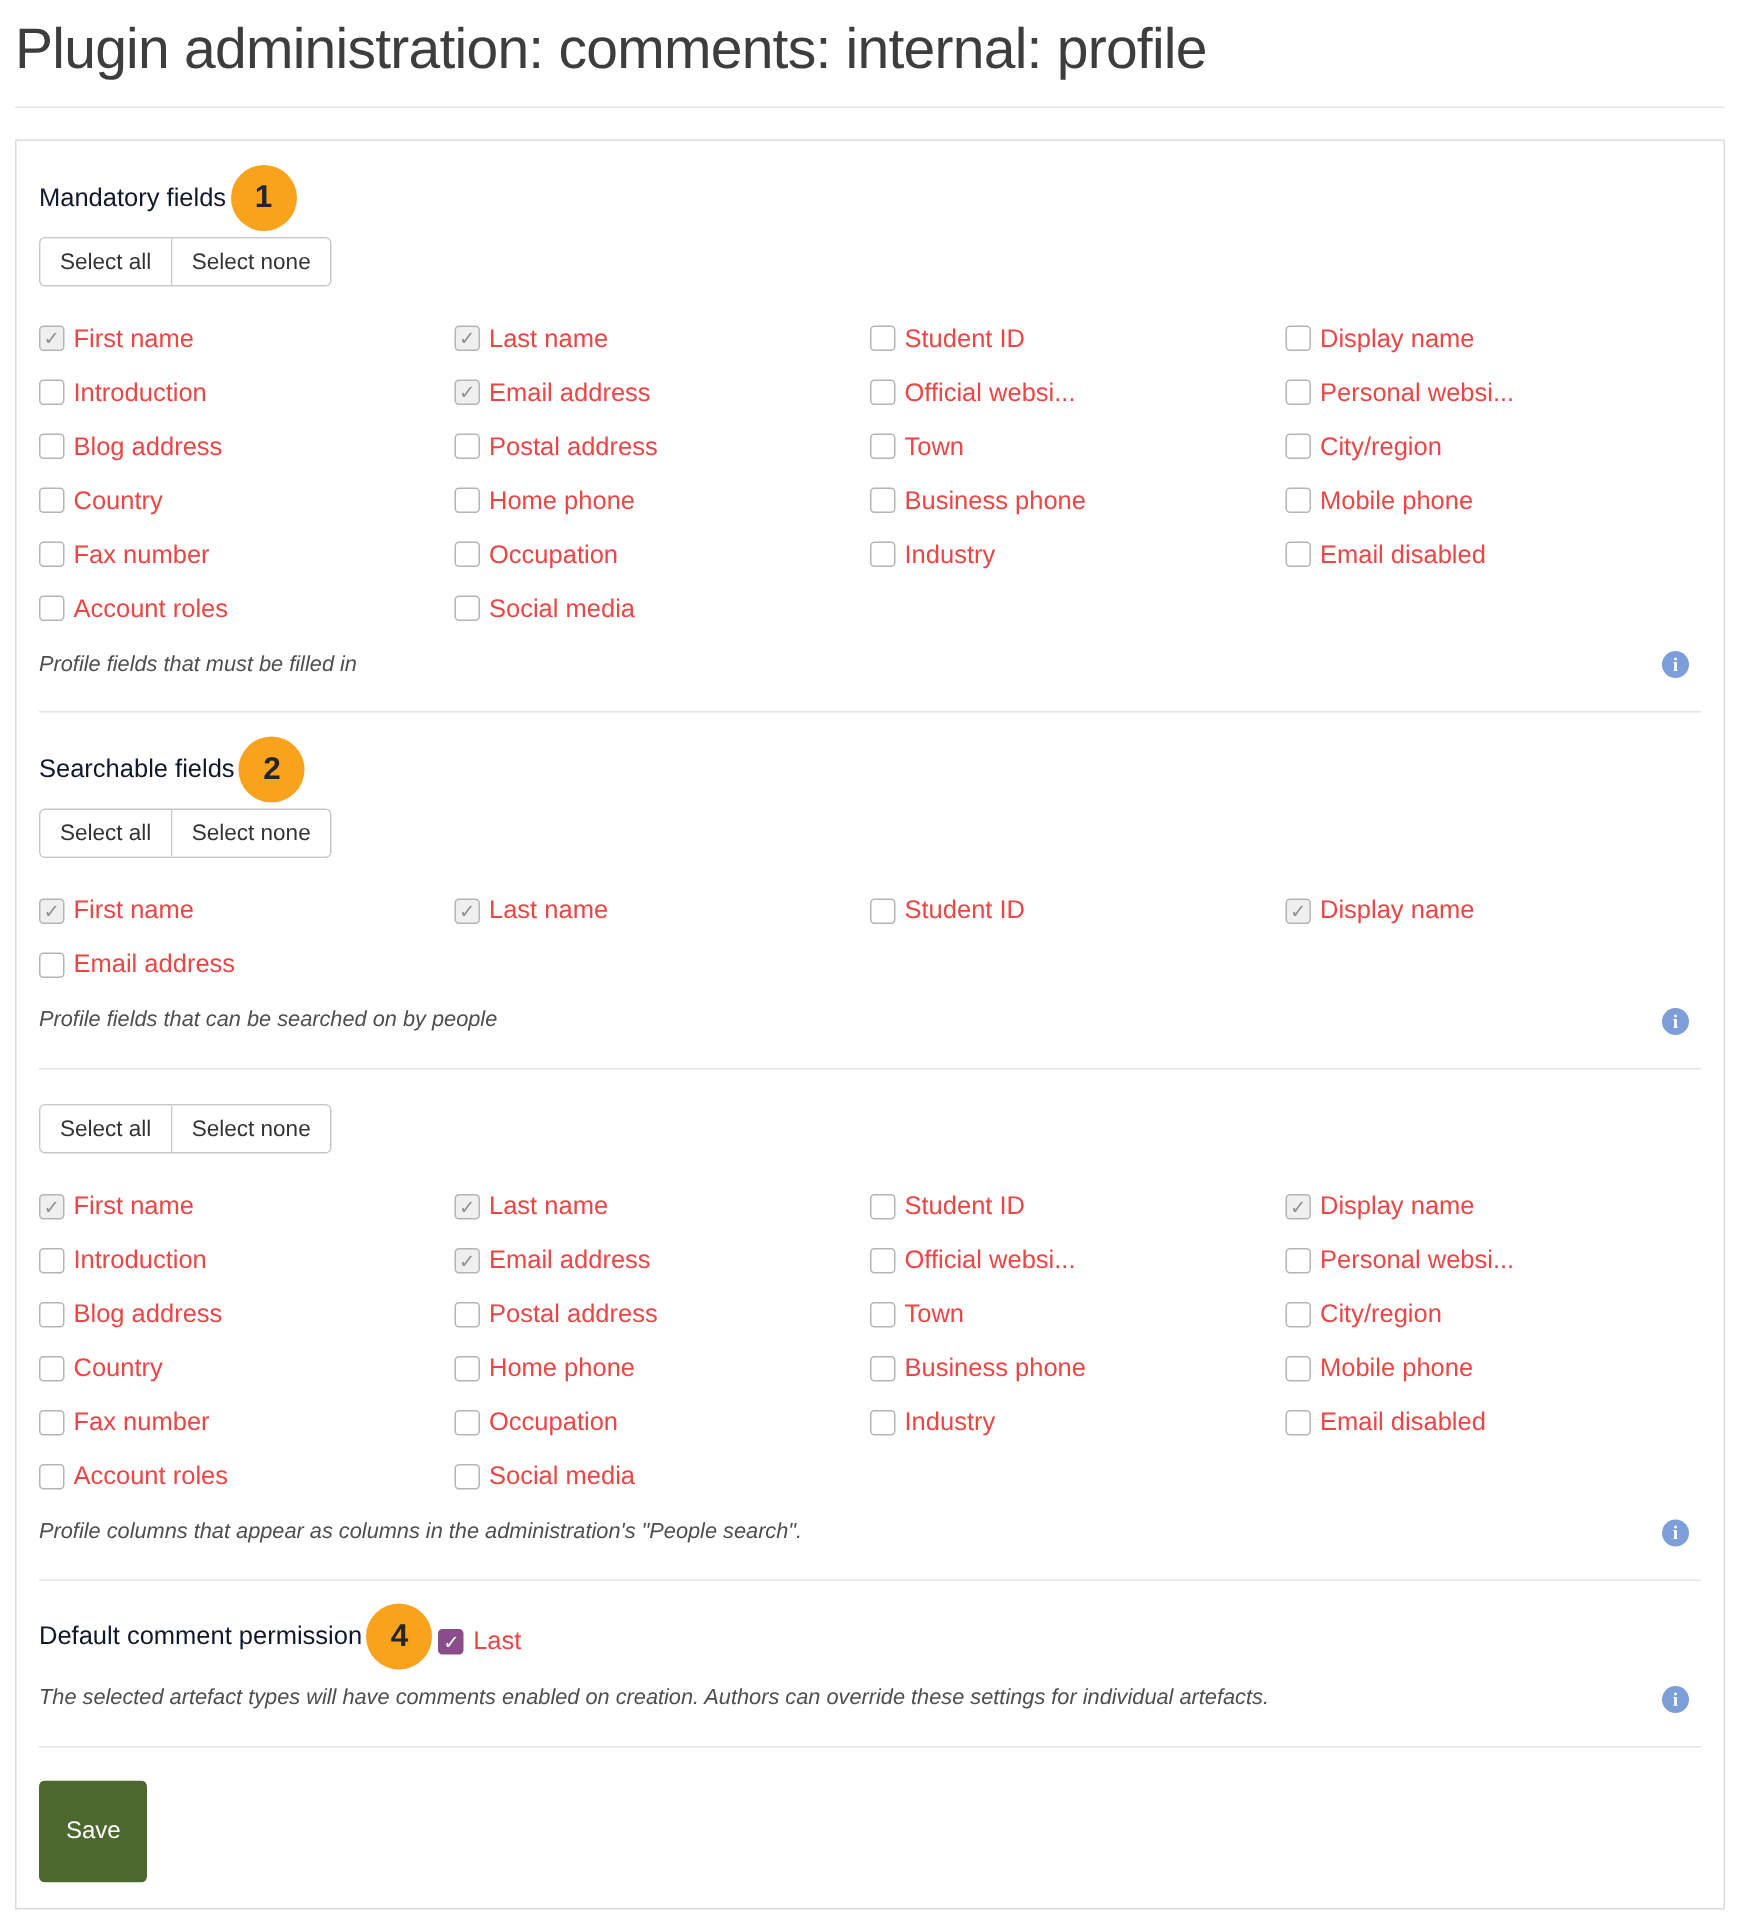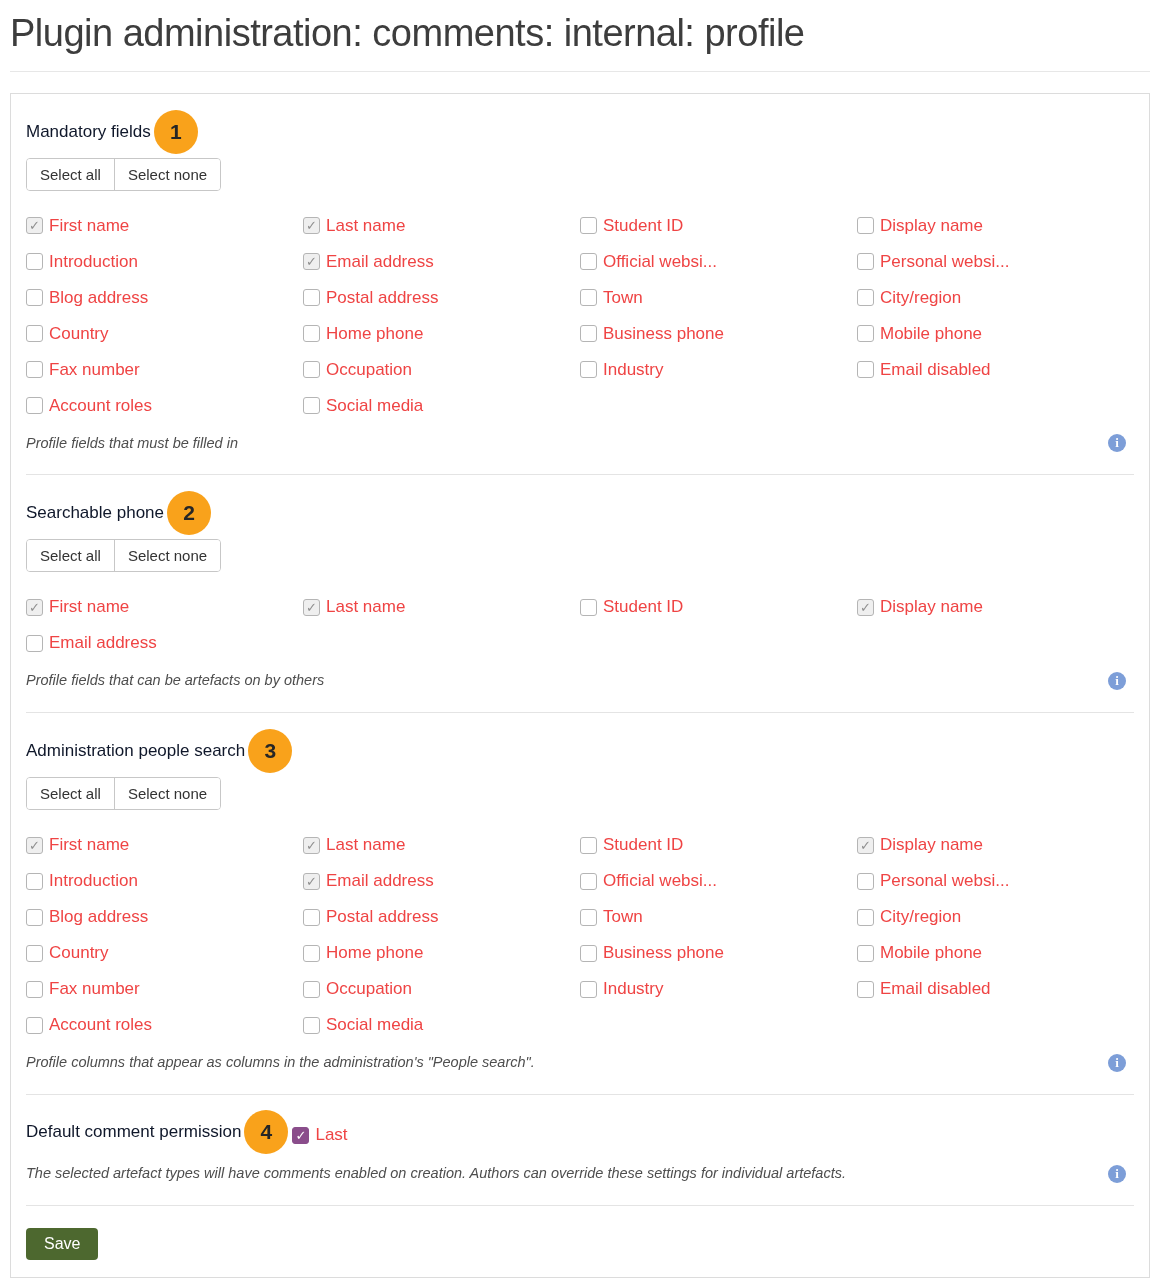--- a/index.html
+++ b/index.html
@@ -82,21 +82,21 @@
   }
   
   .inline-head{display:flex;align-items:center;margin-bottom:18px;}
   .inline-head .grid{display:inline-grid;grid-template-columns:auto;margin:6px 0 0 4px;}
   
   .save-row{padding:22px 0 17px;}
   .save-btn{
     appearance:none;border:1px solid transparent;border-radius:4px;
     background:var(--save);color:var(--save-text);
     font-family:inherit;font-size:16px;
-    padding:6px 17px;cursor:pointer;
+    padding:24px 17px;cursor:pointer;
   }
 </style>
 </head>
 <body>
 
 <header>
   <h1>Plugin administration: comments: internal: profile</h1>
   <hr class="title-rule">
 </header>
 
@@ -202,21 +202,21 @@
   </label>
       </div>
     <div class="help-row">
       <span class="help">Profile fields that must be filled in</span>
       <span class="info">i</span>
     </div>
   </section>
 
   <section>
     <div class="sec-head">
-      <span class="sec-label">Searchable phone</span>
+      <span class="sec-label">Searchable fields</span>
       <span class="badge">2</span>
     </div>
     <div class="btn-group">
       <button>Select all</button>
       <button>Select none</button>
     </div>
     <div class="grid muted">
         <label class="cb-item">
     <span class="cb checked">✓</span>
     <span class="cb-label">First name</span>
@@ -232,30 +232,26 @@
         <label class="cb-item">
     <span class="cb checked">✓</span>
     <span class="cb-label">Display name</span>
   </label>
         <label class="cb-item">
     <span class="cb"></span>
     <span class="cb-label">Email address</span>
   </label>
       </div>
     <div class="help-row">
-      <span class="help">Profile fields that can be artefacts on by others</span>
+      <span class="help">Profile fields that can be searched on by people</span>
       <span class="info">i</span>
     </div>
   </section>
 
   <section>
-    <div class="sec-head">
-      <span class="sec-label">Administration people search</span>
-      <span class="badge">3</span>
-    </div>
     <div class="btn-group">
       <button>Select all</button>
       <button>Select none</button>
     </div>
     <div class="grid muted">
         <label class="cb-item">
     <span class="cb checked">✓</span>
     <span class="cb-label">First name</span>
   </label>
         <label class="cb-item">

